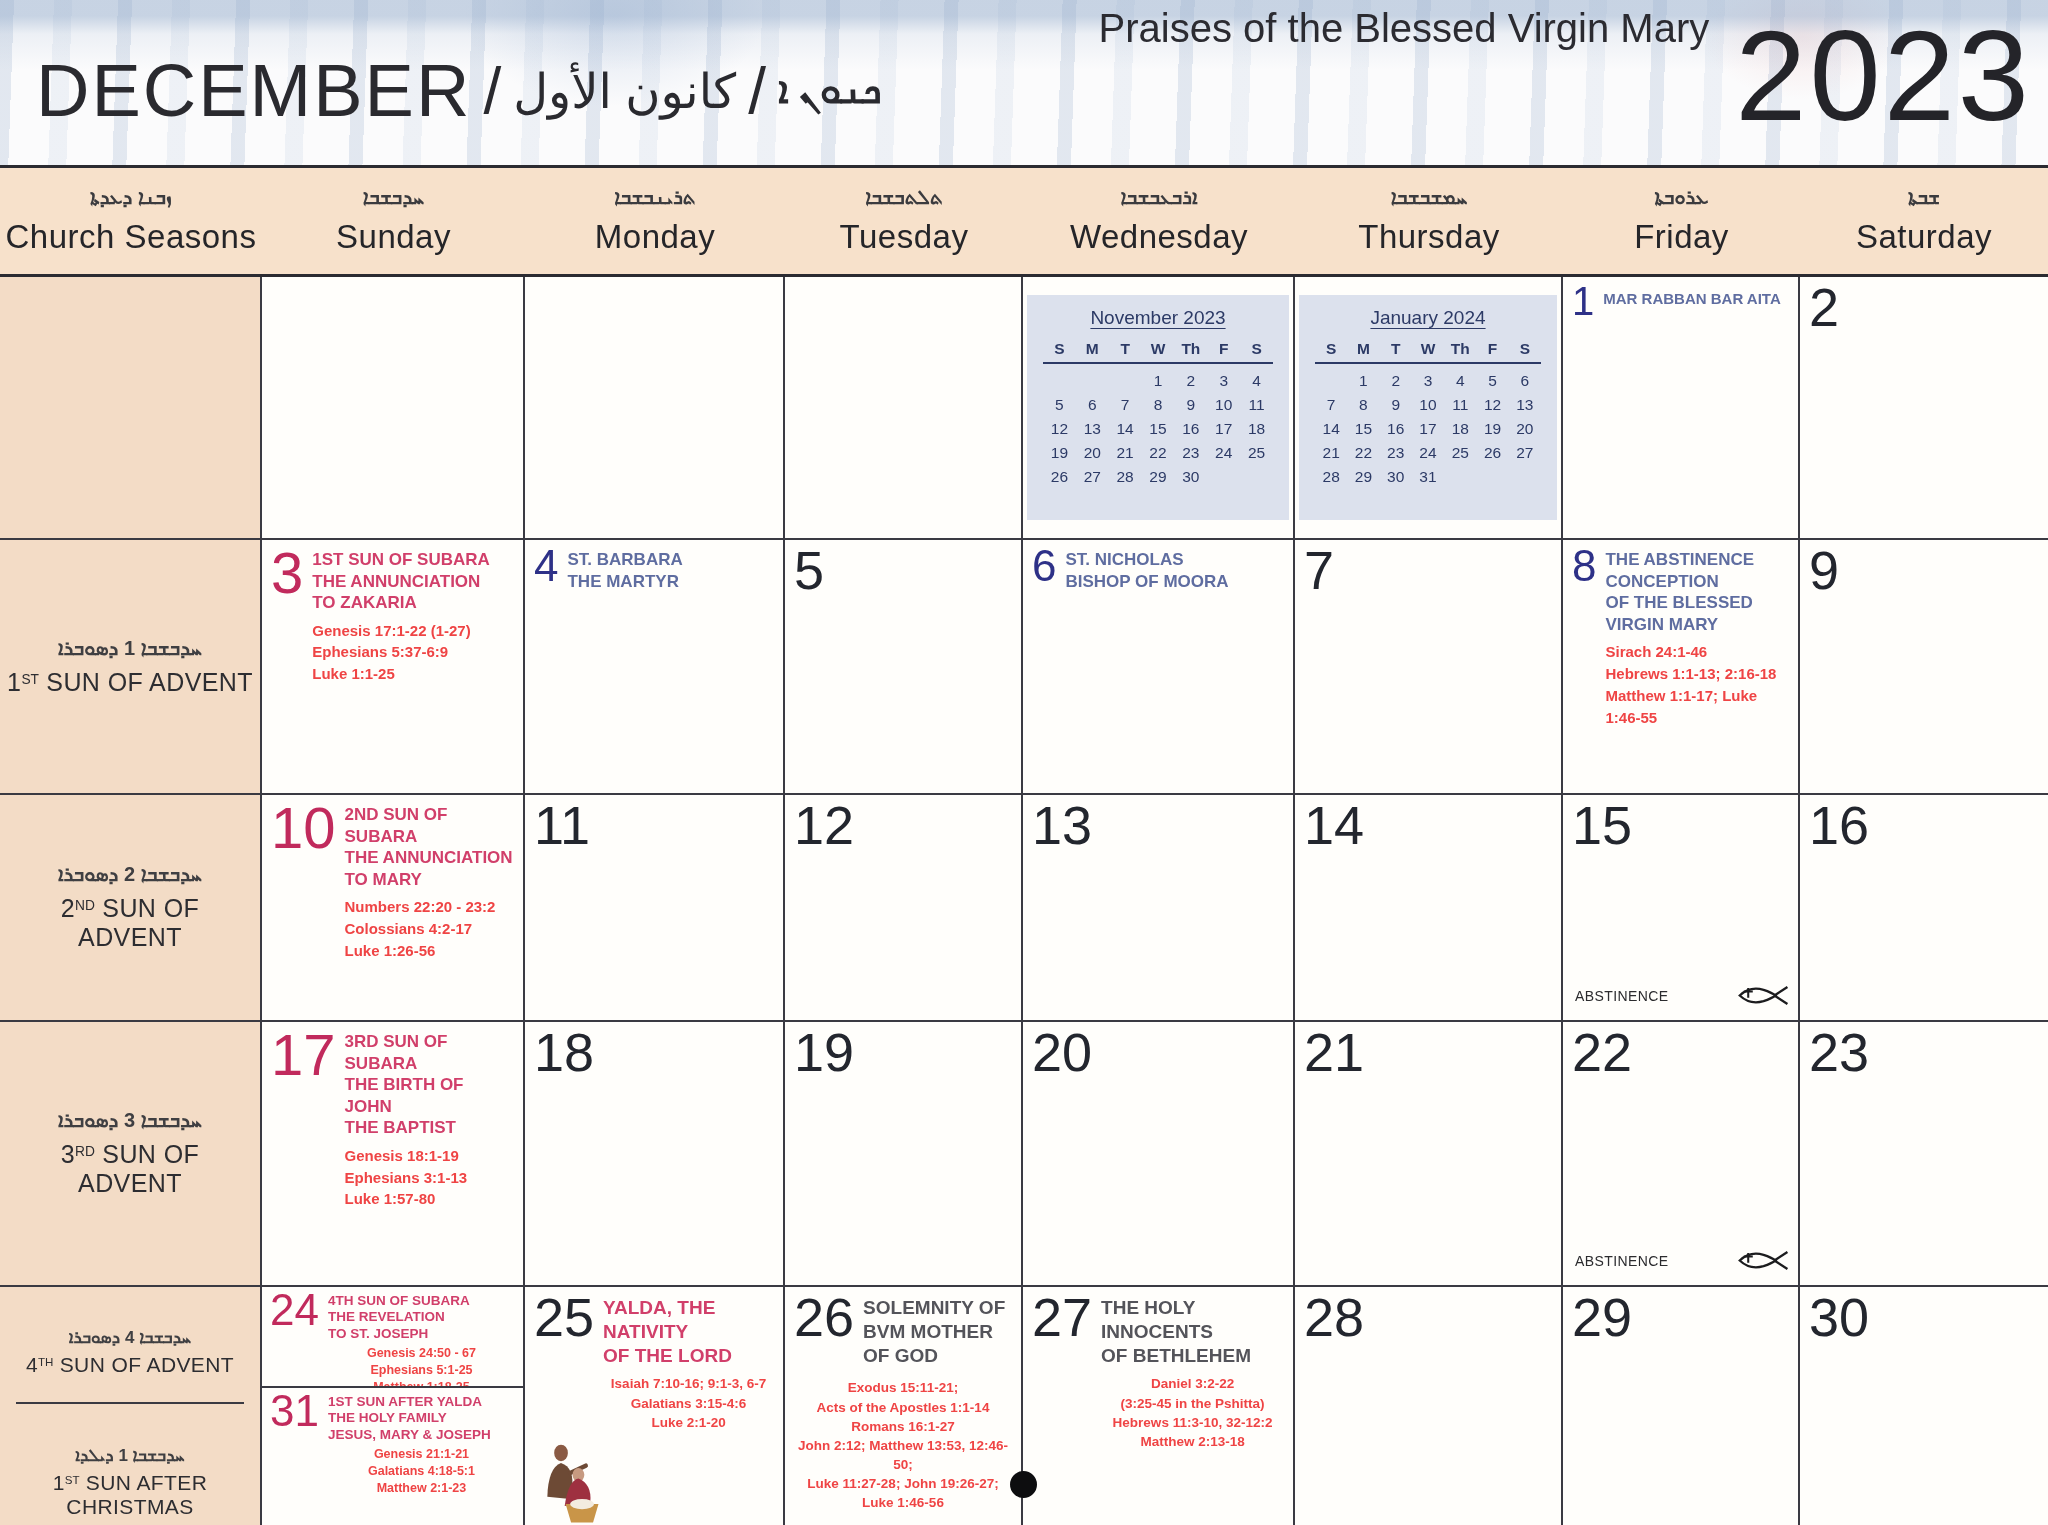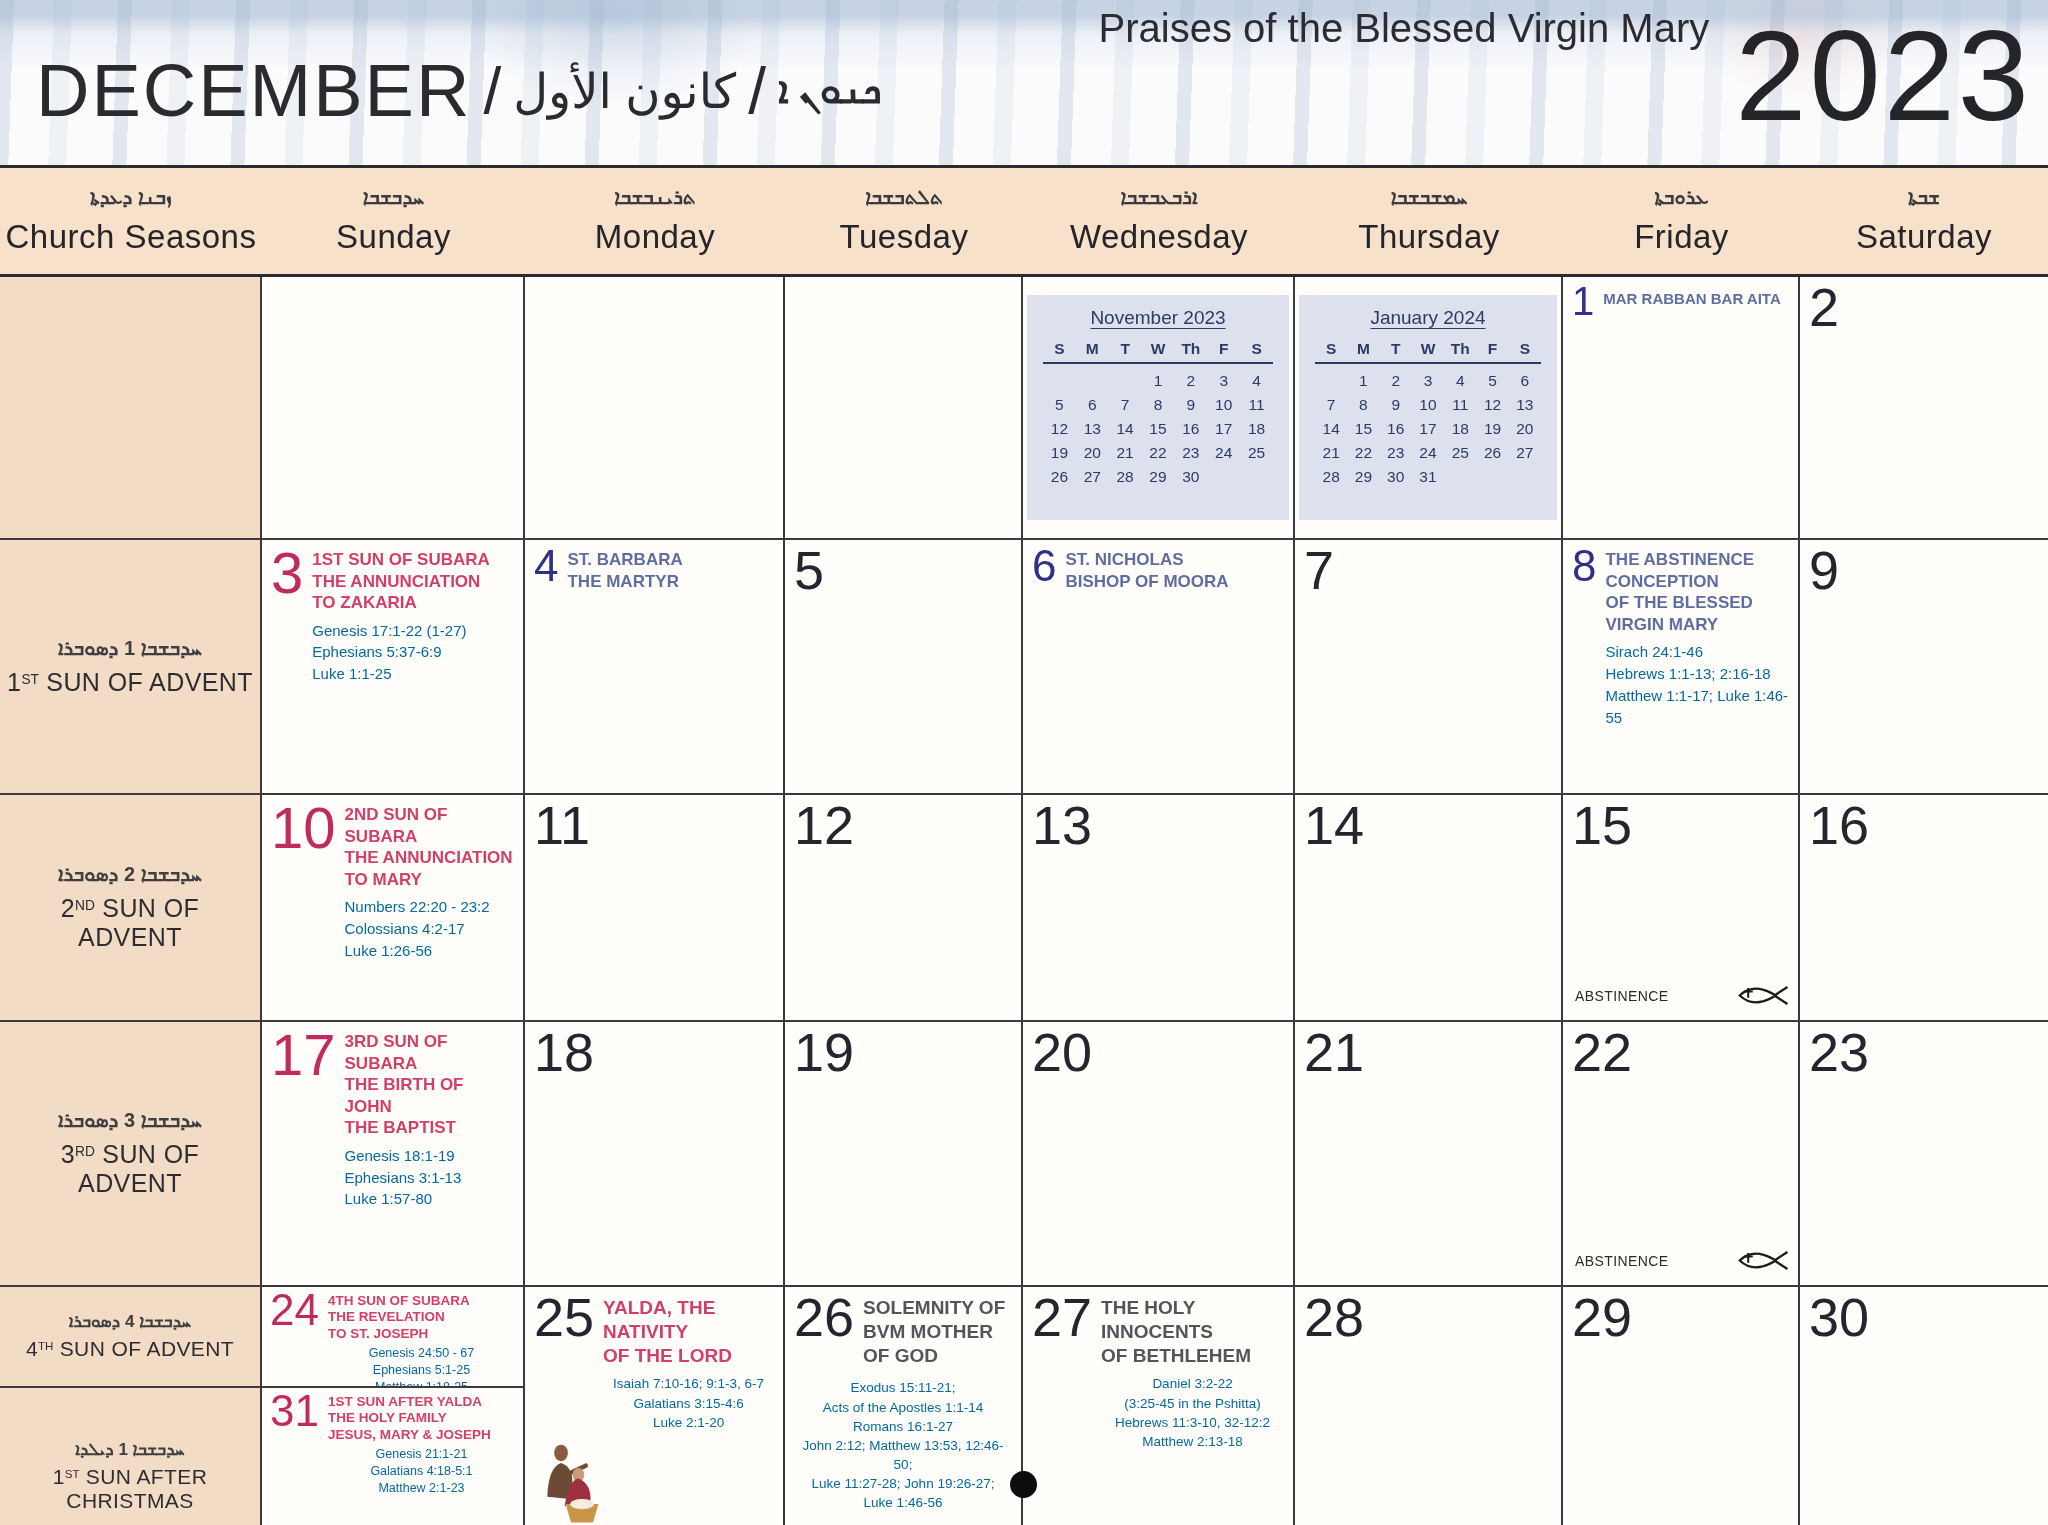--- a/index.html
+++ b/index.html
@@ -37,38 +37,38 @@
   .w0{height:261px}.w1{height:253px}.w2{height:225px}.w3{height:263px}.w4{height:238px}
   .cell{position:relative;background:#fffefb;border-right:2px solid #3a3a42;padding:6px 9px;
         box-sizing:border-box;overflow:hidden;}
   .cell:last-child{border-right:none;}
   .cell.season{background:#f3dcc6;display:flex;flex-direction:column;justify-content:center;
                align-items:center;text-align:center;gap:8px;padding:4px 6px;}
   .cell.blank{}
   .season-syr{font-size:20px;font-weight:700;color:#3f3f42;}
   .season-en{font-size:25px;color:#2d2d31;letter-spacing:.4px;}
   .season-en sup{font-size:.55em;vertical-align:.5em;letter-spacing:0;}
-  .cell.season-stacked{background:#f3dcc6;padding:0;display:flex;flex-direction:column;gap:40px;}
+  .cell.season-stacked{background:#f3dcc6;padding:16px;display:flex;flex-direction:column;gap:40px;}
   .cell.season-stacked .sub-season{flex:0 0 101px;border-bottom:2px solid #3a3a42;display:flex;
       flex-direction:column;justify-content:center;align-items:center;text-align:center;gap:5px;padding:2px 4px;box-sizing:border-box;}
   .cell.season-stacked .sub-season:last-child{flex:1;border-bottom:none;}
   .cell.season-stacked .season-syr{font-size:17px;}
   .cell.season-stacked .season-en{font-size:21px;}
 
   .head{display:flex;gap:9px;align-items:flex-start;}
   .num{font-size:54px;line-height:.92;font-weight:400;color:#23262e;}
   .num.red{color:#c12a5c;font-size:58px;font-weight:500;}
   .num.blue{color:#2e3187;font-size:44px;}
   .tblock{flex:1;padding-top:3px;}
   .tl{font-size:17px;font-weight:700;line-height:1.27;}
   .tl.red{color:#d13f6a;}
   .tl.slate{color:#5f6da0;}
   .tl.dark{color:#54545a;}
   .readings{margin-top:6px;}
-  .rd{font-size:15px;color:#0369a1;line-height:1.45;}
+  .rd{font-size:15px;color:#ef4444;line-height:1.45;font-weight:bold;}
   .readings-wide{padding:4px 2px 0 2px;}
 
   .w4 .tl{font-size:19px;}
   .w4 .rd{font-size:13.5px;line-height:1.42;text-align:center;}
   .cell.stacked{padding:0;display:flex;flex-direction:column;}
   .cell.stacked .sub-day{flex:0 0 101px;border-bottom:2px solid #3a3a42;padding:3px 8px;
        box-sizing:border-box;overflow:hidden;}
   .cell.stacked .sub-day:last-child{flex:1;border-bottom:none;}
   .cell.stacked .num{font-size:44px;}
   .cell.stacked .tl{font-size:13.5px;line-height:1.22;}

